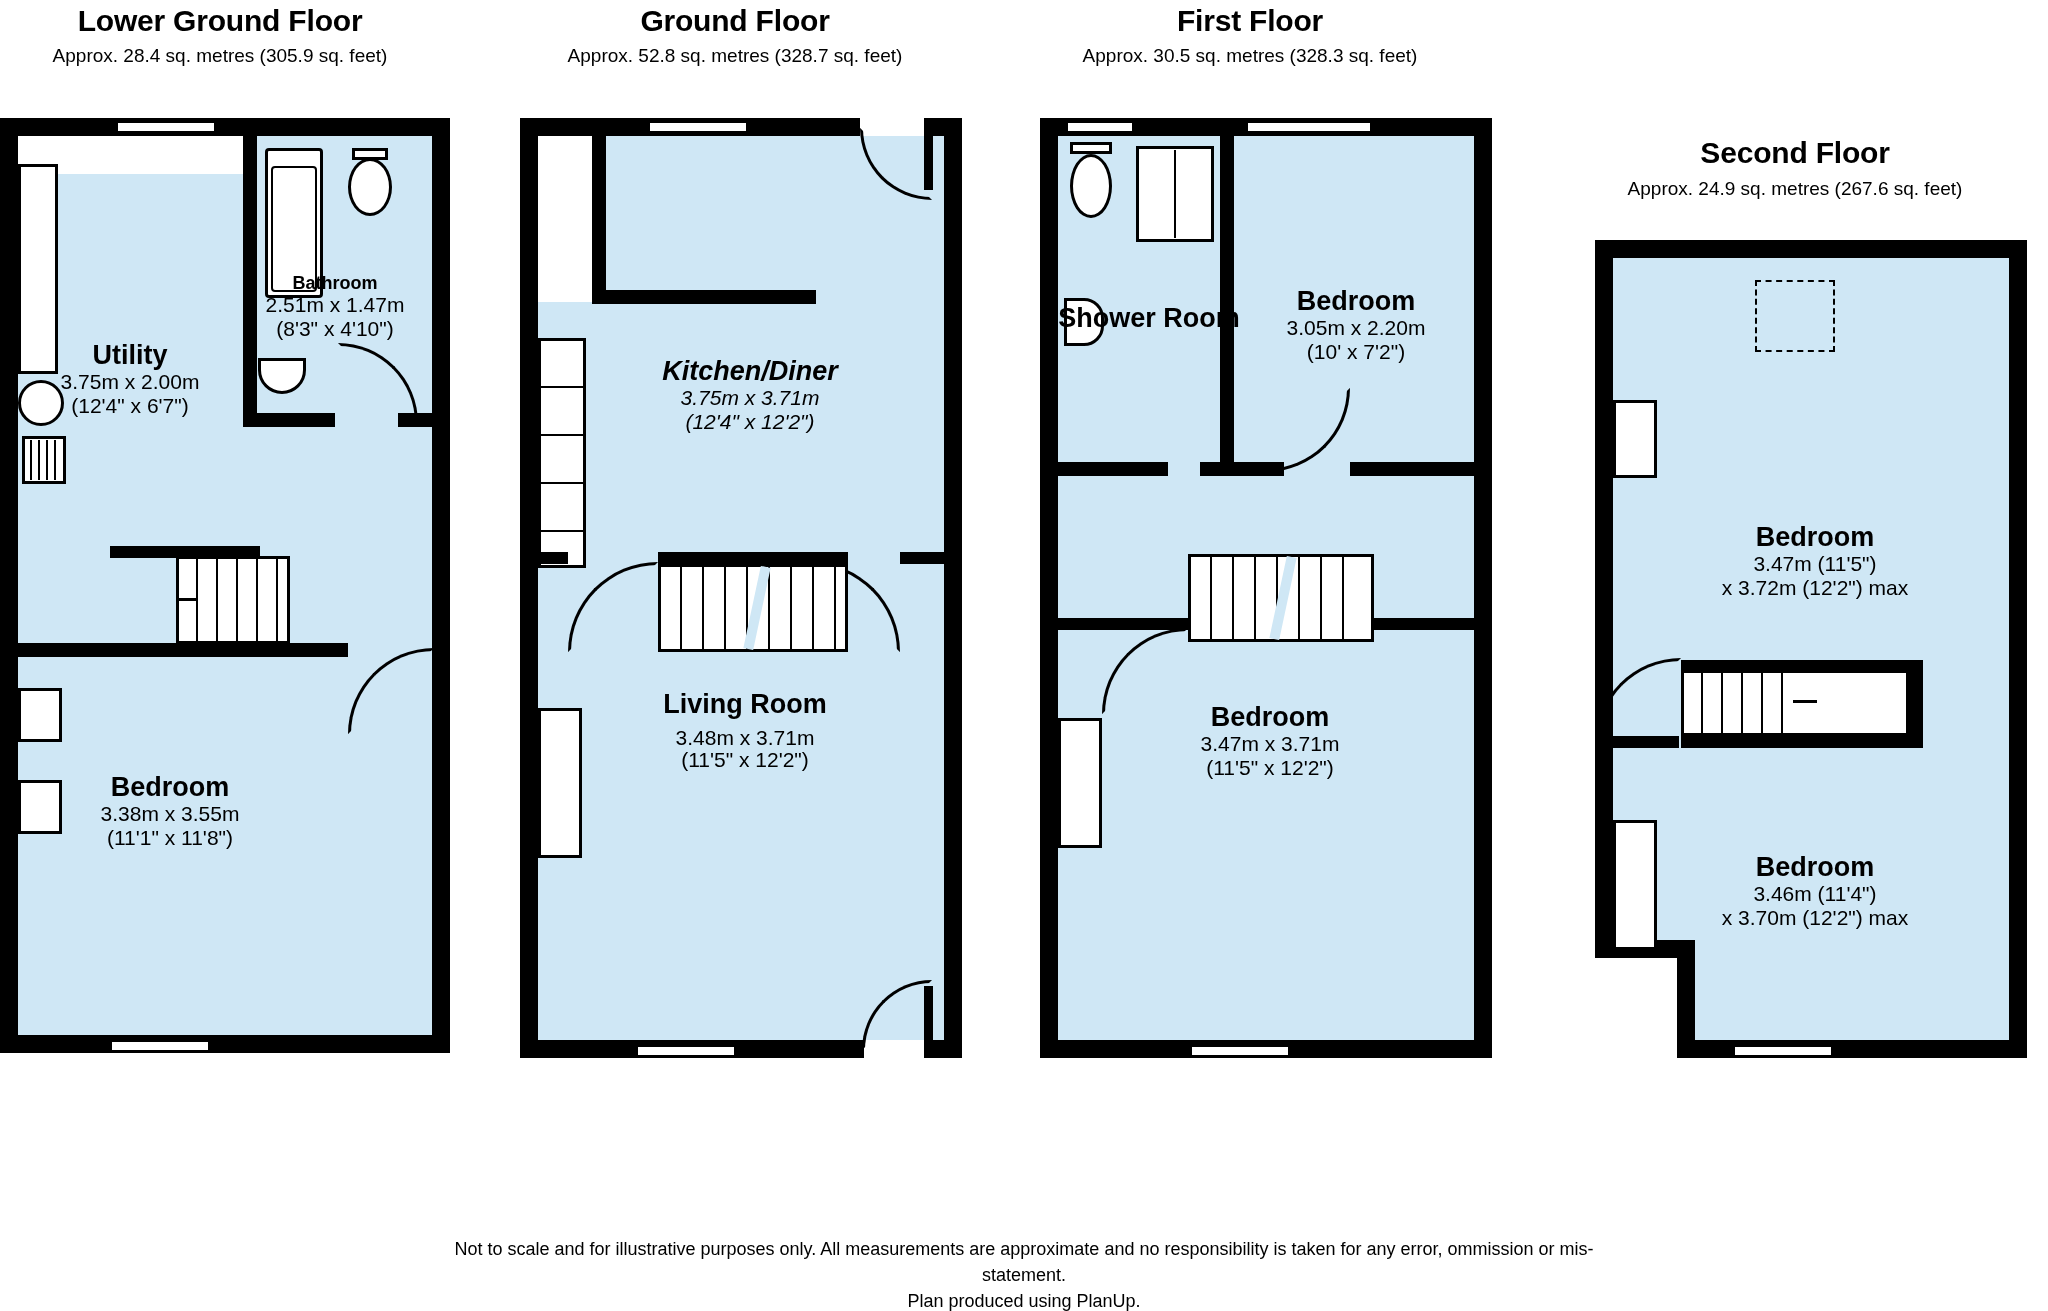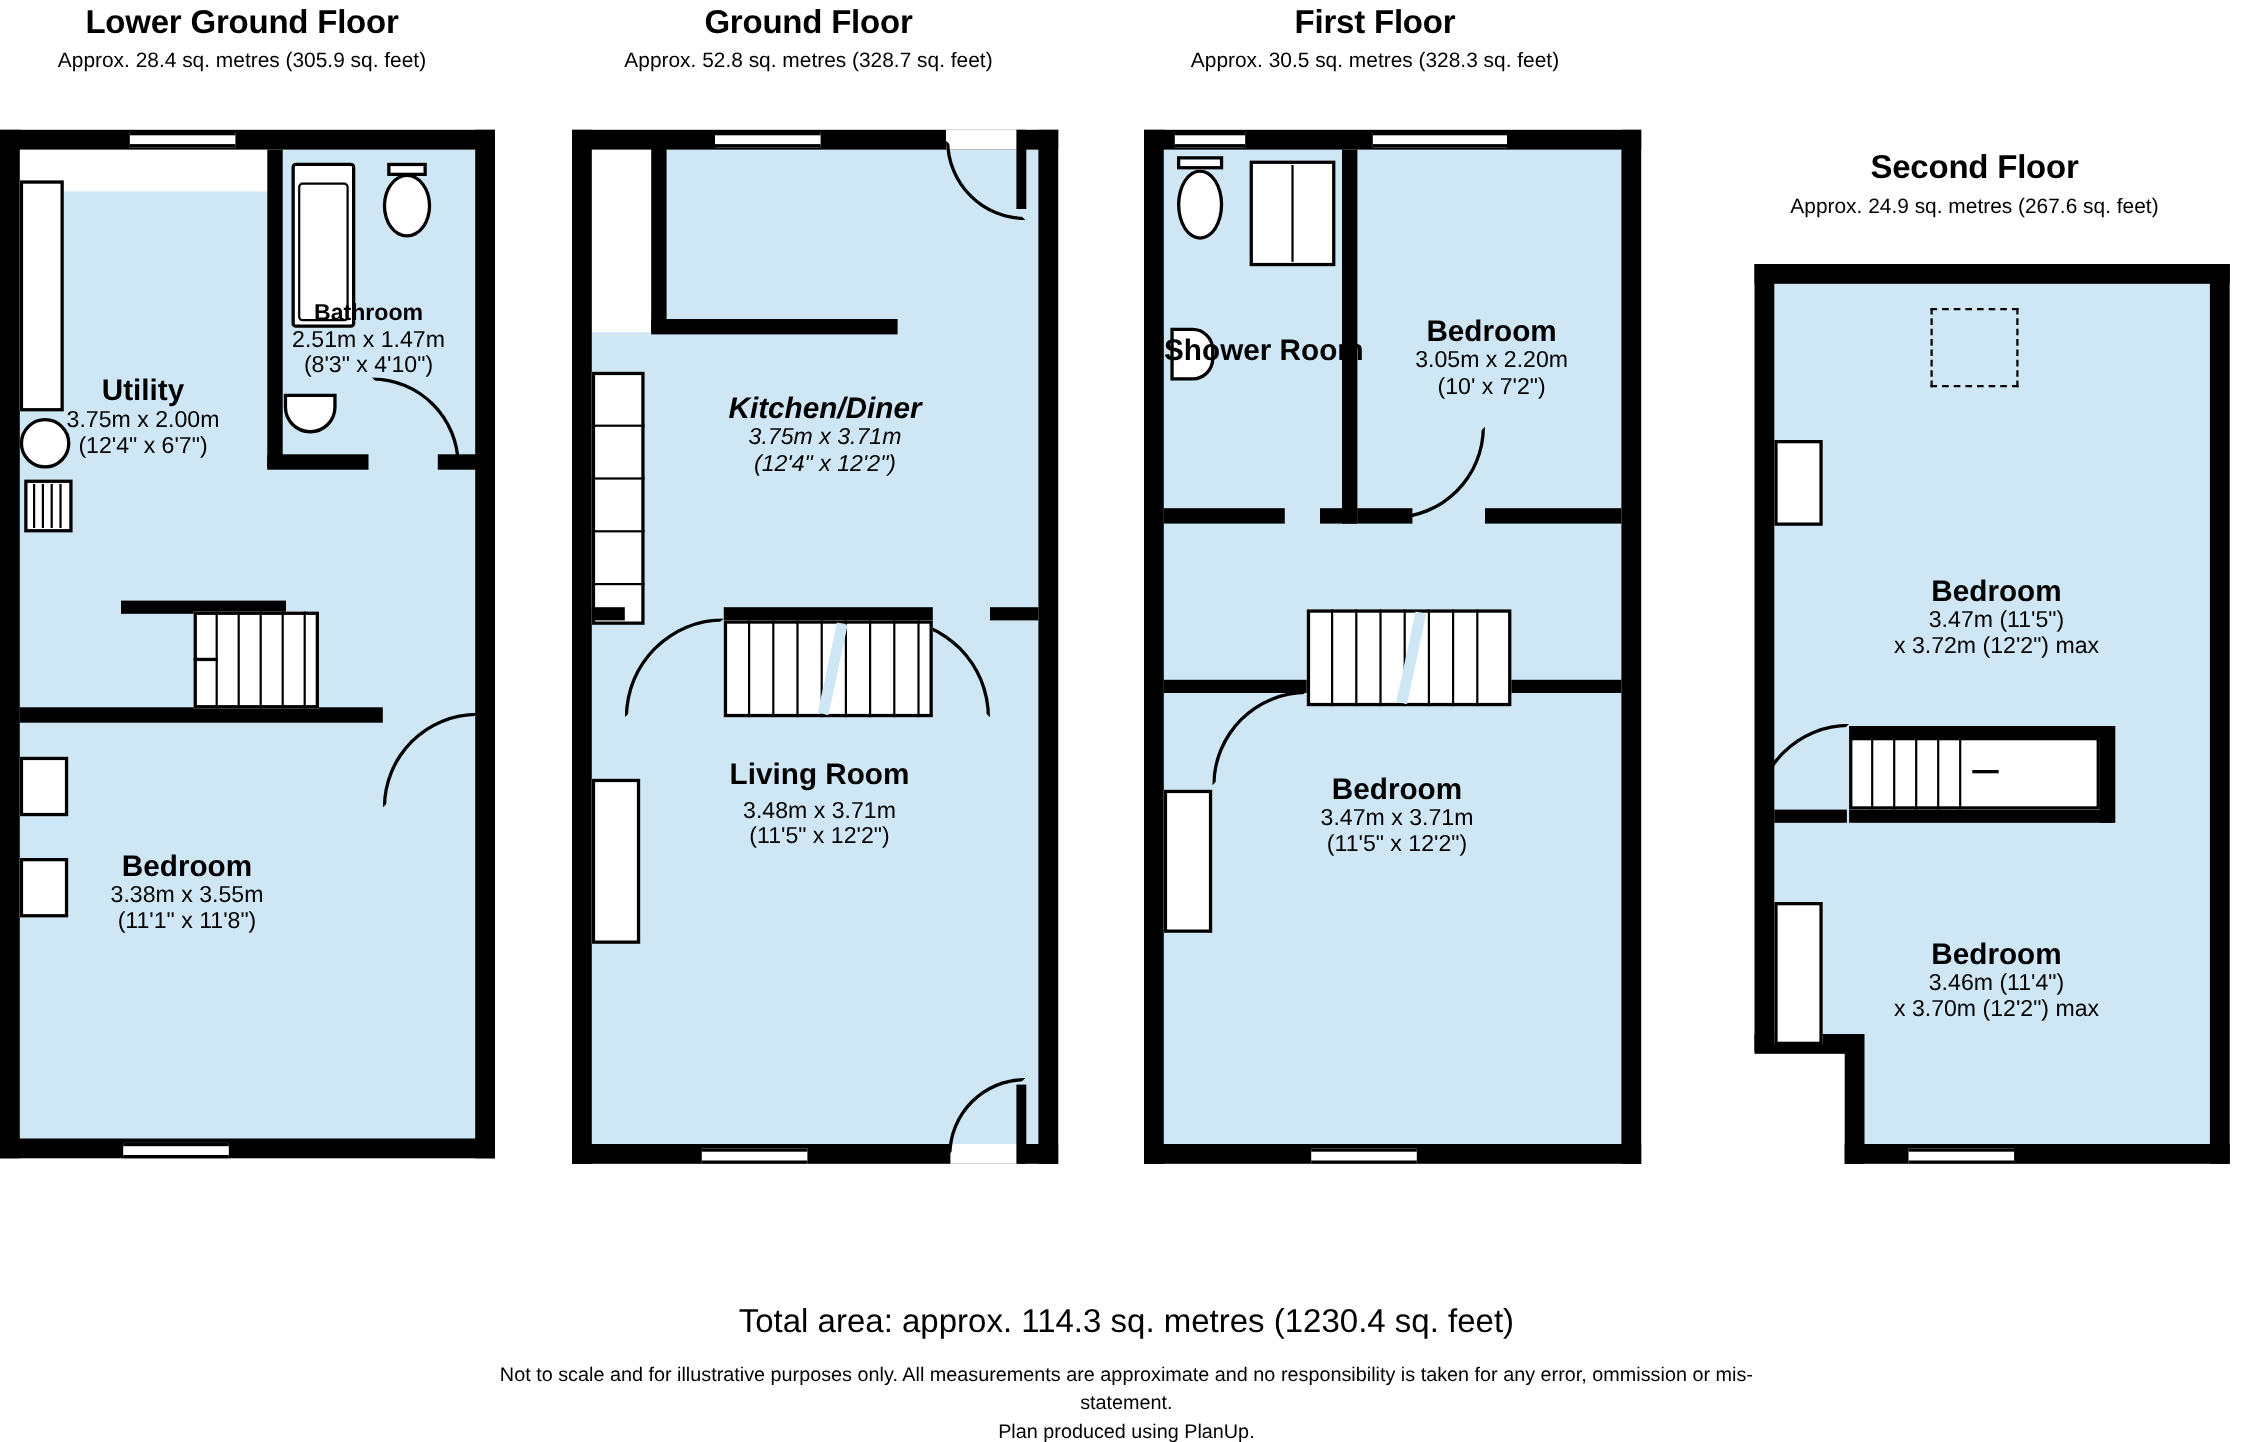--- a/index.html
+++ b/index.html
@@ -63,21 +63,21 @@
   }
 
   
   .room {
     position: absolute;
     text-align: center;
     line-height: 1.12;
     white-space: nowrap;
   }
   .room .rname { font-weight: bold; font-size: 27px; display: block; }
-  .room .rname.small { font-size: 21px; }
+  .room .rname.small { font-size: 18px; }
   .room .rdim { font-size: 21px; display: block; }
   .stairs-box { position: absolute; border: 3px solid #000; background: #ffffff; }
 
   
   .fx { position: absolute; border: 3px solid #000; background: #ffffff; }
   .fx-r { border-radius: 50%; }
   .fx-line { position: absolute; background: #000; }
 
   
   .total {
@@ -343,18 +343,17 @@
       <span class="rdim">3.47m (11'5")</span>
       <span class="rdim">x 3.72m (12'2") max</span>
     </div>
     <div class="room" style="left:20px; top:612px; width:400px;">
       <span class="rname">Bedroom</span>
       <span class="rdim">3.46m (11'4")</span>
       <span class="rdim">x 3.70m (12'2") max</span>
     </div>
   </div>
 
-  <div class="total" style="top:1185px;">Total area: approx. 114.3 sq. metres (1230.4 sq. feet)</div>
   <div class="disclaimer" style="top:1263px;">statement.</div>
   <div class="disclaimer" style="top:1237px;">Not to scale and for illustrative purposes only. All measurements are approximate and no responsibility is taken for any error, ommission or mis-</div>
   <div class="disclaimer" style="top:1289px;">Plan produced using PlanUp.</div>
 
 </div>
 
 </body></html>

